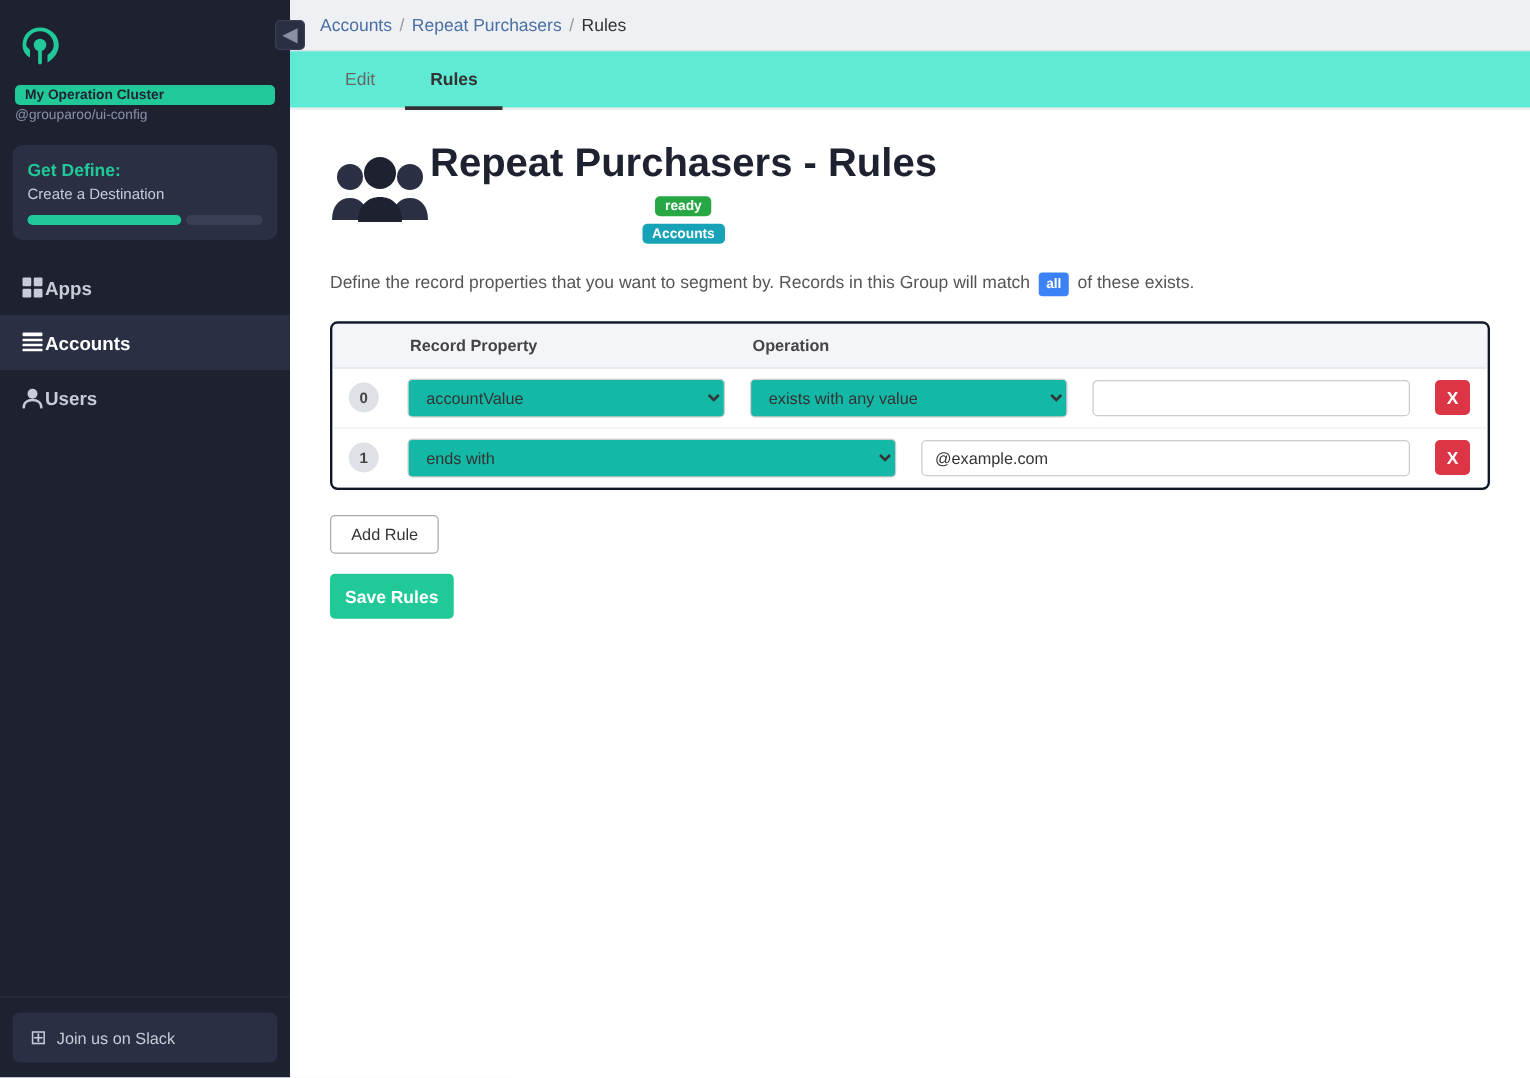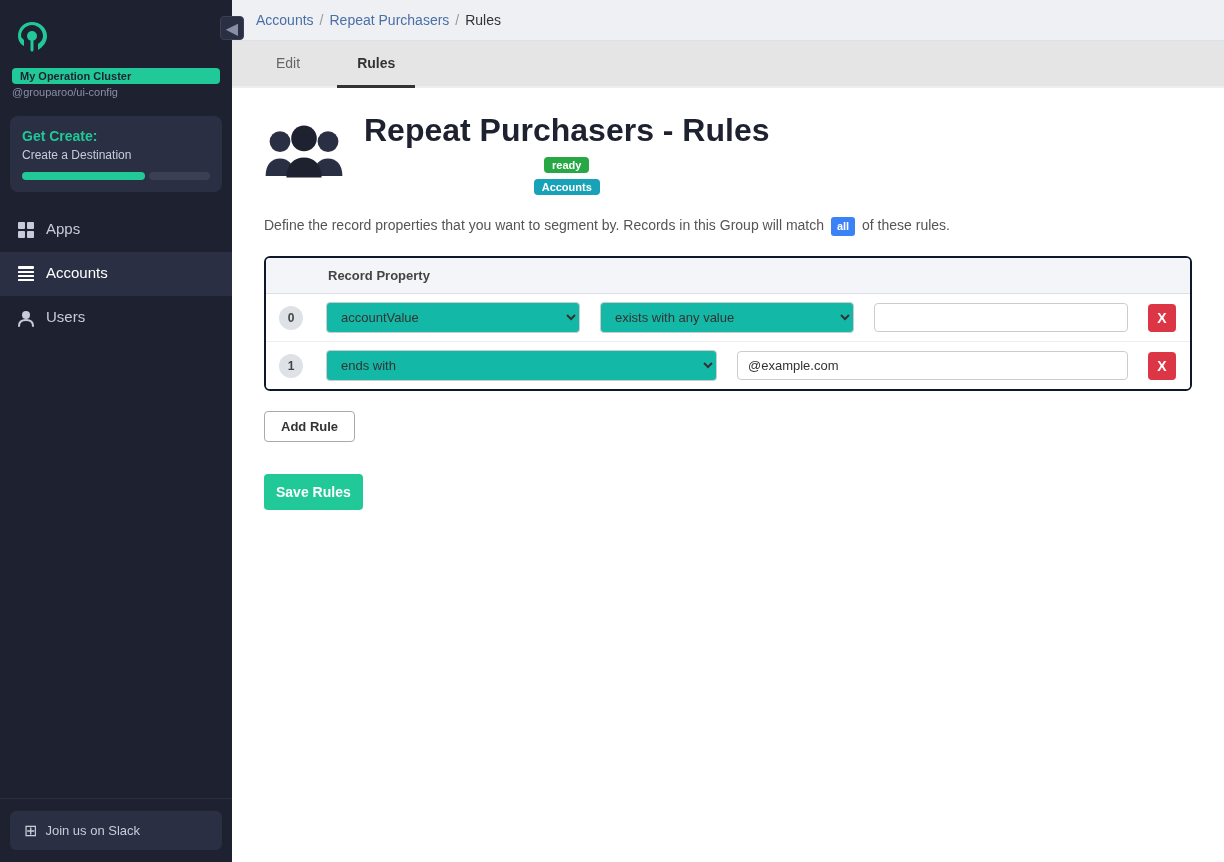--- a/index.html
+++ b/index.html
@@ -94,27 +94,26 @@
       flex: 1;
     }
 
     .sidebar-nav {
       flex: 1;
       padding: 4px 0;
     }
 
     .nav-item {
       display: flex;
-      align-items: flex-start;
-      gap: 10px;
+      align-items: flex-end;
       padding: 12px 16px;
       cursor: pointer;
       color: #c8ccd8;
       font-size: 15px;
-      font-weight: 400;
+      font-weight: 700;
       border-radius: 0;
       transition: background 0.15s;
     }
     .nav-item.active { color: #fff; background: #2a2f44; }
 
     .nav-icon {
       width: 20px;
       height: 20px;
       display: flex;
       align-items: center;
@@ -186,25 +185,25 @@
     .breadcrumb-sep {
       color: #999;
     }
 
     .breadcrumb-current {
       color: #333;
       font-weight: 500;
     }
 
     .tabs-bar {
-      background: #e5e5e5;
+      background: #5eead4;
       border-bottom: 2px solid #eee;
       padding: 0 24px;
       display: flex;
-      gap: 17px;
+      gap: 4px;
     }
 
     .tab {
       padding: 14px 20px;
       font-size: 14px;
       cursor: pointer;
       color: #666;
       border-bottom: 3px solid transparent;
       margin-bottom: -2px;
       font-weight: 500;
@@ -219,21 +218,20 @@
     .content-area {
       flex: 1;
       padding: 24px 32px;
       overflow-y: auto;
       background: #fff;
     }
 
     .page-header {
       display: flex;
       align-items: center;
-      gap: 20px;
       margin-bottom: 20px;
     }
 
     .group-icon {
       width: 80px;
       height: 60px;
       flex-shrink: 0;
     }
 
     .page-title-block { }
@@ -379,22 +377,21 @@
     }
 
     .btn-add-rule {
       background: #fff;
       border: 1px solid #aaa;
       border-radius: 4px;
       padding: 7px 16px;
       font-size: 13px;
       cursor: pointer;
       color: #333;
-      margin-bottom: 32px;
-      font-weight: bold;
+      margin-bottom: 16px;
     }
 
     .btn-save-rules {
       background: #20c997;
       border: none;
       border-radius: 4px;
       padding: 10px 12px;
       font-size: 14px;
       font-weight: 600;
       color: #fff;
@@ -412,21 +409,21 @@
         <circle cx="18" cy="18" r="5" fill="#20c997"></circle>
         <path d="M18 23 L18 32" stroke="#20c997" stroke-width="3" stroke-linecap="round"></path>
       </svg>
     </div>
   </div>
 
   <div class="cluster-badge">My Operation Cluster</div>
   <div class="cluster-sub">@grouparoo/ui-config</div>
 
   <div class="get-started-card">
-    <div class="get-started-title">Get Create:</div>
+    <div class="get-started-title">Get Define:</div>
     <div class="get-started-desc">Create a Destination</div>
     <div class="progress-bar-container">
       <div class="progress-bar-fill"></div>
       <div class="progress-bar-empty"></div>
     </div>
   </div>
 
   <nav class="sidebar-nav">
     <div class="nav-item">
       <div class="nav-icon">
@@ -508,28 +505,29 @@
           <span class="badge-ready">ready</span>
           <span class="badge-accounts">Accounts</span>
         </div>
       </div>
     </div>
 
     
     <p class="description">
       <span>Define the record properties that you want to segment by. Records in this Group will match</span>
       <span class="all-badge">all</span>
-      <span>of these rules.</span>
+      <span>of these exists.</span>
     </p>
 
     
     <div class="rules-table">
       <div class="rules-header">
         <div class="col-idx"></div>
         <div class="col-prop">Record Property</div>
+        <div class="col-op">Operation</div>
         <div class="col-val"></div>
         <div class="col-del"></div>
       </div>
 
       <div class="rules-row">
         <div class="row-idx">
           <span class="idx-badge">0</span>
         </div>
         <div class="row-prop">
           <select class="field-select">

